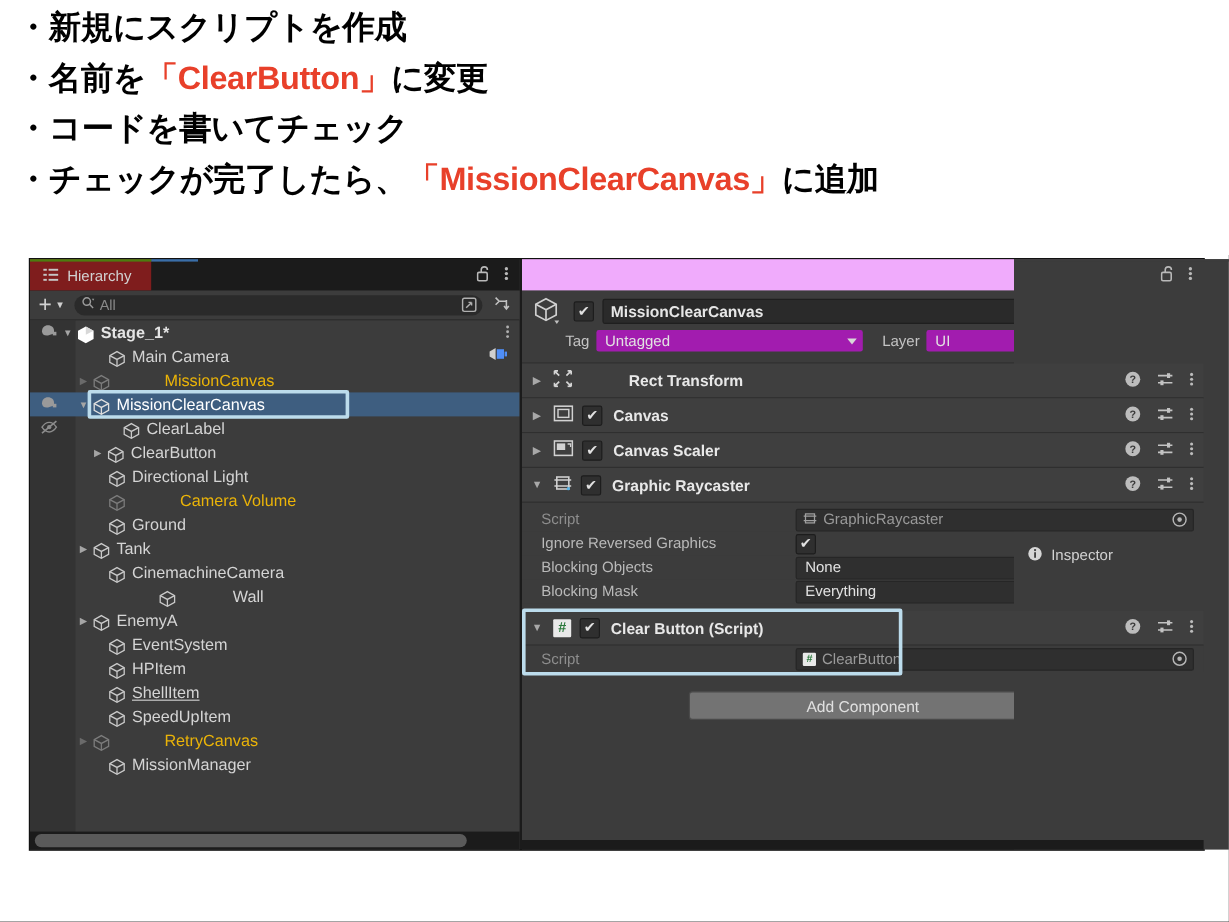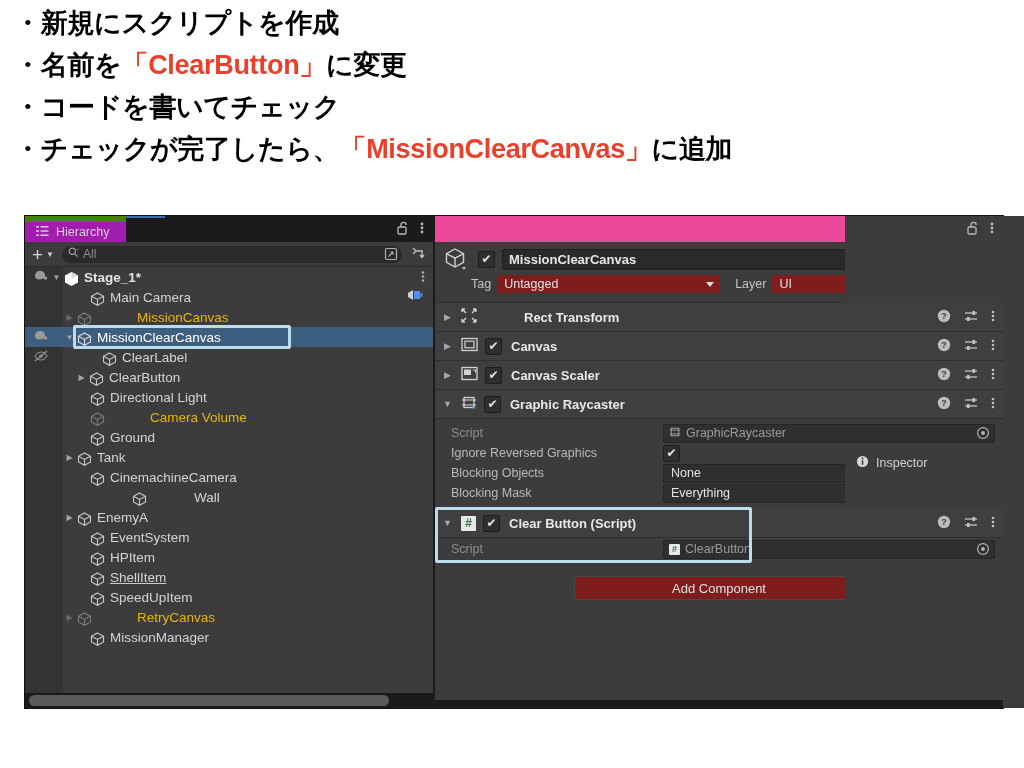--- a/index.html
+++ b/index.html
@@ -28,22 +28,22 @@
   }
   .panel-top-accent{position:absolute;left:0;top:0;height:2px;background:#3a6ea8;}
 
   
   .hier{
     position:absolute;left:0;top:0;width:408px;height:492px;background:#383838;
   }
   .tabbar{position:relative;height:26px;background:#1b1b1b;}
   .tab{
     position:absolute;left:0;top:0;height:26px;display:flex;align-items:center;
-    gap:7px;padding:0 16px 0 11px;background:#a21caf;color:#d2d2d2;font-size:12.5px;
-    border-top:6px solid #4d7c0f;box-sizing:border-box;
+    gap:7px;padding:0 16px 0 11px;background:#7f1d1d;color:#d2d2d2;font-size:12.5px;
+    border-top:2px solid #4d7c0f;box-sizing:border-box;
   }
   .tab.insp{border-top:2px solid #3c3c3c;}
   .tabicons{position:absolute;right:9px;top:0;height:26px;display:flex;align-items:center;gap:11px;}
 
   .toolrow{
     height:24px;background:#3c3c3c;display:flex;align-items:center;
     padding:0 4px;gap:5px;border-bottom:1px solid #2c2c2c;
   }
   .plusbtn{display:flex;align-items:center;gap:3px;color:#d0d0d0;padding:0 3px;}
   .plusbtn .pl{font-size:19px;line-height:1;font-weight:300;}
@@ -82,39 +82,39 @@
     position:absolute;left:0;bottom:0;width:408px;height:15px;background:#1b1b1b;
   }
   .hier-scroll .thumb{
     position:absolute;left:4px;top:2px;width:360px;height:11px;background:#5a5a5a;border-radius:6px;
   }
 
   
   .insp{
     position:absolute;left:410px;top:0;width:568px;height:492px;background:#3c3c3c;
   }
-  .insp .tabbar{background:#ec4899;}
+  .insp .tabbar{background:#f0abfc;}
 
   .objhead{background:#3c3c3c;padding:6px 0 7px 0;border-bottom:1px solid #2f2f2f;}
   .objrow1{display:flex;align-items:center;padding:0 8px;gap:7px;height:22px;}
   .goicon{width:28px;height:26px;position:relative;}
   .chk{
     width:15px;height:15px;background:#2f2f2f;border:1px solid #1d1d1d;border-radius:2px;
     display:flex;align-items:center;justify-content:center;color:#e2e2e2;font-size:12px;line-height:1;
   }
   .chk.off{color:transparent;background:#3a3a3a;}
   .namefield{
     flex:1;height:19px;background:#2a2a2a;border:1px solid #1f1f1f;border-radius:2px;
     display:flex;align-items:center;padding:0 6px;font-weight:bold;color:#e6e6e6;font-size:13px;
   }
   .staticwrap{display:flex;align-items:center;gap:6px;color:#c4c4c4;font-size:12.5px;}
   .objrow2{display:flex;align-items:center;padding:3px 8px 0 36px;gap:6px;height:22px;}
   .flabel{color:#c4c4c4;font-size:12.5px;}
   .dd{
-    height:18px;background:#7f1d1d;border-radius:2px;display:flex;align-items:center;
+    height:18px;background:#a21caf;border-radius:2px;display:flex;align-items:center;
     justify-content:space-between;padding:0 5px 0 7px;color:#e2e2e2;font-size:12.5px;
   }
   .caret{border-left:4px solid transparent;border-right:4px solid transparent;border-top:5px solid #d8d8d8;}
 
   .comprow{
     height:28px;background:#3f3f3f;border-bottom:1px solid #2f2f2f;
     display:flex;align-items:center;gap:7px;padding:0 8px 0 6px;position:relative;
   }
   .comprow .foldtri{width:13px;text-align:center;color:#a8a8a8;font-size:9px;}
   .comprow .cname{font-weight:bold;color:#e8e8e8;font-size:13px;margin-left:2px;}
@@ -128,21 +128,21 @@
     display:flex;align-items:center;gap:5px;padding:0 5px;color:#9a9a9a;font-size:12.5px;
     position:relative;
   }
   .target{position:absolute;right:4px;top:1px;}
 
   .selbox2{
     position:absolute;border:3px solid #bcdcec;border-radius:2px;box-sizing:border-box;pointer-events:none;
   }
   .addcomp-wrap{display:flex;justify-content:center;padding-top:16px;background:#3c3c3c;}
   .addcomp{
-    width:288px;height:22px;background:#7f1d1d;border:1px solid #4a4a4a;border-radius:3px;
+    width:288px;height:22px;background:#737373;border:1px solid #4a4a4a;border-radius:3px;
     display:flex;align-items:center;justify-content:center;color:#e0e0e0;font-size:13px;
   }
   .insp-bottom{position:absolute;left:0;bottom:0;width:568px;height:8px;background:#1b1b1b;}
   .hashicon{
     width:15px;height:15px;background:#e9e9e9;border-radius:1px;color:#2b7a3c;
     font-size:12px;font-weight:bold;display:flex;align-items:center;justify-content:center;
   }
   .hashicon.sm{width:11px;height:11px;font-size:9px;}
 </style>
 </head>

